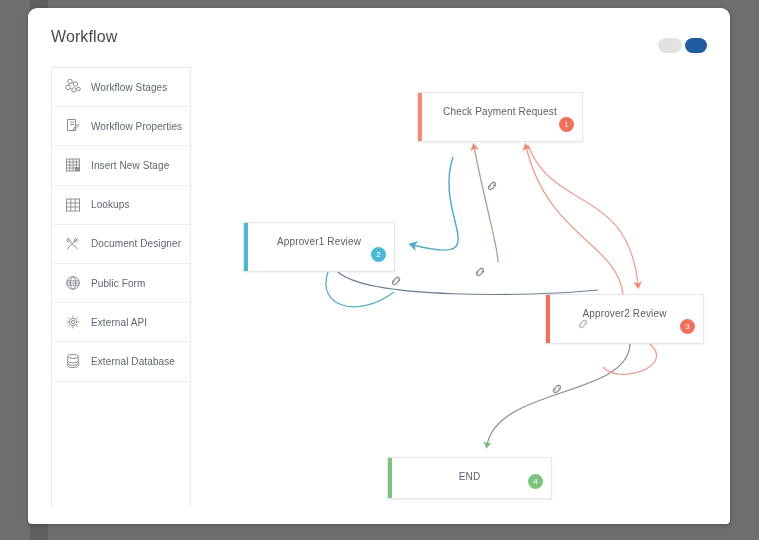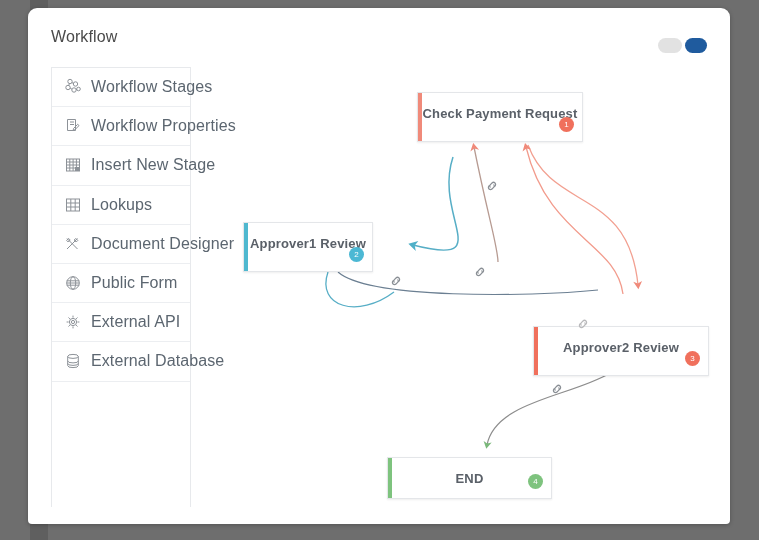--- a/index.html
+++ b/index.html
@@ -97,21 +97,21 @@
   }
   .sidebar-item .si-icon {
     width: 19px; height: 19px;
     flex: 0 0 19px;
     display: flex; align-items: center; justify-content: center;
     color: #8d9298;
   }
   .sidebar-item .si-icon svg { display: block; }
   .sidebar-item .si-label {
     margin-left: 9px;
-    font-size: 16px;
+    font-size: 10px;
     color: #5c6670;
     white-space: nowrap;
     letter-spacing: .1px;
   }
   .sidebar-item.active .si-label { color: #2f5fa0; }
   .sidebar-item.active .si-icon { color: #4a6f9e; }
   .sidebar-item.active::after {
     content: "";
     position: absolute;
     right: -1px; top: -1px; bottom: -1px;
@@ -139,42 +139,41 @@
     justify-content: center;
     cursor: pointer;
   }
   .flow-node .node-accent {
     position: absolute;
     left: 0; top: 0; bottom: 0;
     width: 4px;
   }
   .flow-node .node-label {
     margin-top: 13px;
-    font-size: 13px;
+    font-size: 10px;
     color: #5a6068;
     letter-spacing: .15px;
     white-space: nowrap;
-    font-weight: bold;
   }
   .flow-node .node-badge {
     position: absolute;
     right: 8px; bottom: 9px;
     width: 15px; height: 15px;
     border-radius: 50%;
     color: #fff;
     font-size: 8px;
     display: flex;
     align-items: center;
     justify-content: center;
     line-height: 1;
   }
 
   #node-check   { left: 219px; top: 25px;  width: 166px; height: 50px; }
-  #node-appr1   { left: 45px;  top: 155px; width: 130px; height: 50px; }
-  #node-appr2   { left: 335px; top: 227px; width: 176px; height: 50px; margin-top: 32px; }
+  #node-appr1   { left: 45px;  top: 155px; width: 152px; height: 50px; }
+  #node-appr2   { left: 347px; top: 227px; width: 159px; height: 50px; }
   #node-end     { left: 189px; top: 390px; width: 165px; height: 42px; }
 
   .link-icon {
     position: absolute;
     width: 14px; height: 14px;
     color: #8a8f95;
     cursor: pointer;
   }
   .link-icon svg { display: block; }
   #link-1 { left: 287px; top: 112px; }

